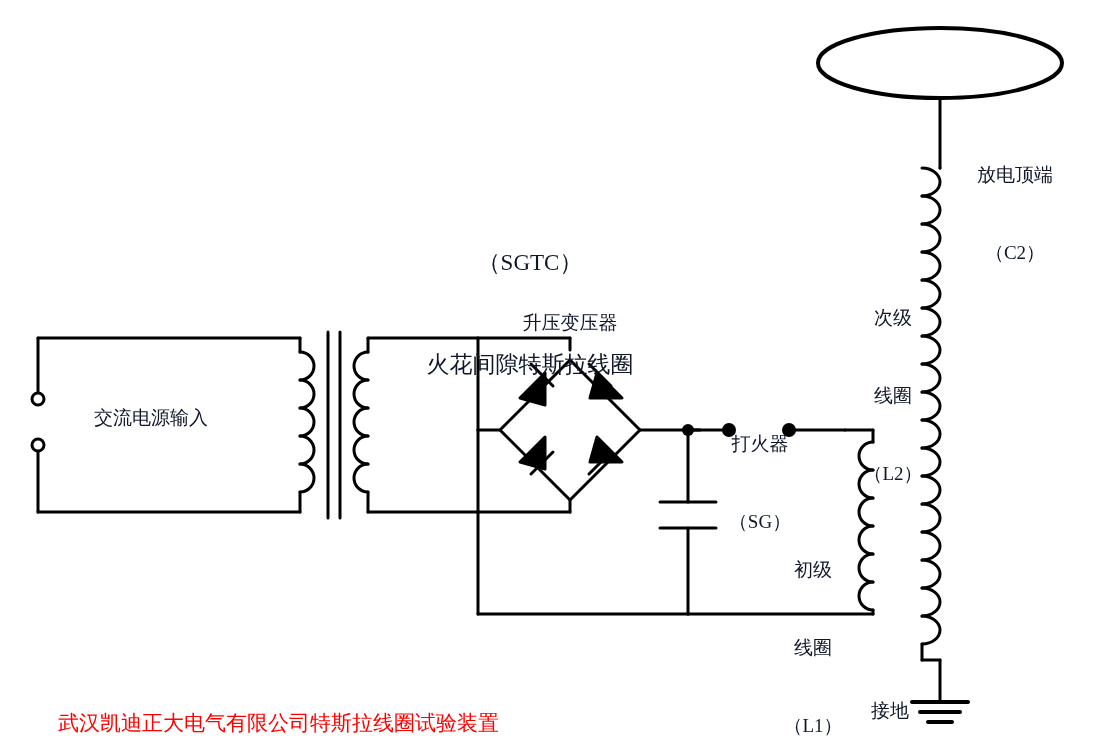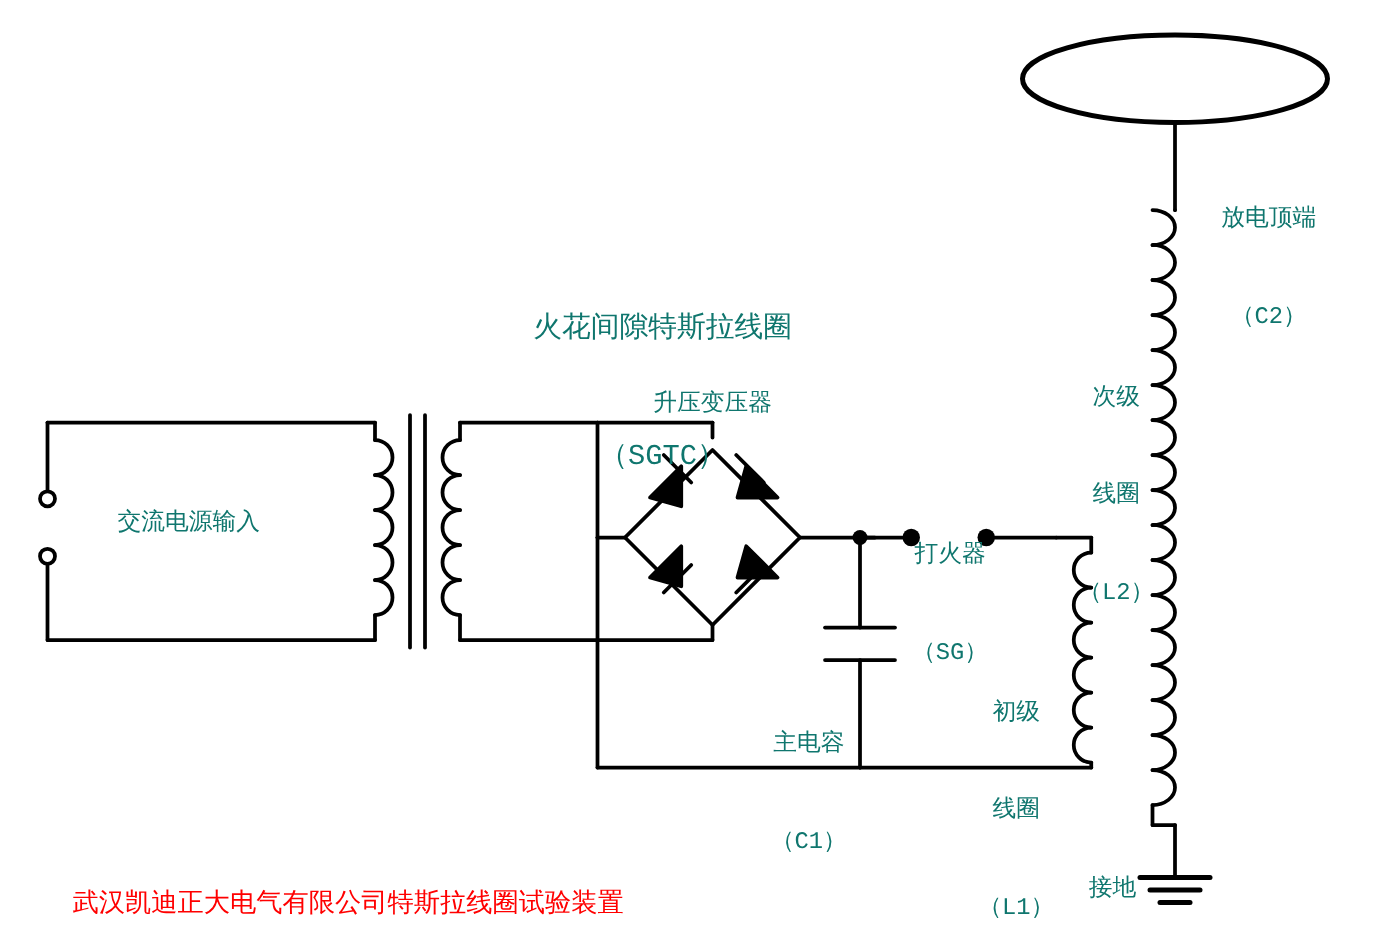--- a/index.html
+++ b/index.html
@@ -17,22 +17,22 @@
   }
   svg.diagram {
     position: absolute;
     left: 0;
     top: 0;
     width: 1120px;
     height: 746px;
   }
   .lbl {
     position: absolute;
-    color: #0f766e;
-    font-family: Liberation Mono, monospace;
+    color: #0f172a;
+    font-family: Liberation Serif, serif;
     font-size: 19px;
     line-height: 26px;
     white-space: pre;
     text-align: center;
   }
   .lbl.big {
     font-size: 23px;
     line-height: 34px;
   }
   .watermark {
@@ -181,38 +181,34 @@
       <g>
         <path d="M 912 702 L 968 702" stroke-width="4"></path>
         <path d="M 920 712 L 960 712" stroke-width="4"></path>
         <path d="M 928 722 L 952 722" stroke-width="4"></path>
       </g>
 
     </g>
   </svg>
 
   <div class="lbl big" style="left:380px; top:178px; width:300px;">
+    <div>（SGTC）</div>
     <div>火花间隙特斯拉线圈</div>
-    <div>（SGTC）</div>
   </div>
 
   <div class="lbl" style="left:38px; top:405px; width:170px; text-align:right;">交流电源输入</div>
 
 
   <div class="lbl" style="left:500px; top:310px; width:140px;">升压变压器</div>
 
   <div class="lbl" style="left:700px; top:379px; width:120px;">
     <div>打火器</div>
     <div>（SG）</div>
   </div>
 
-  <div class="lbl" style="left:592px; top:530px; width:110px;">
-    <div>主电容</div>
-    <div>（C1）</div>
-  </div>
 
   <div class="lbl" style="left:768px; top:505px; width:90px;">
     <div>初级</div>
     <div>线圈</div>
     <div>（L1）</div>
   </div>
 
   <div class="lbl" style="left:848px; top:253px; width:90px;">
     <div>次级</div>
     <div>线圈</div>

